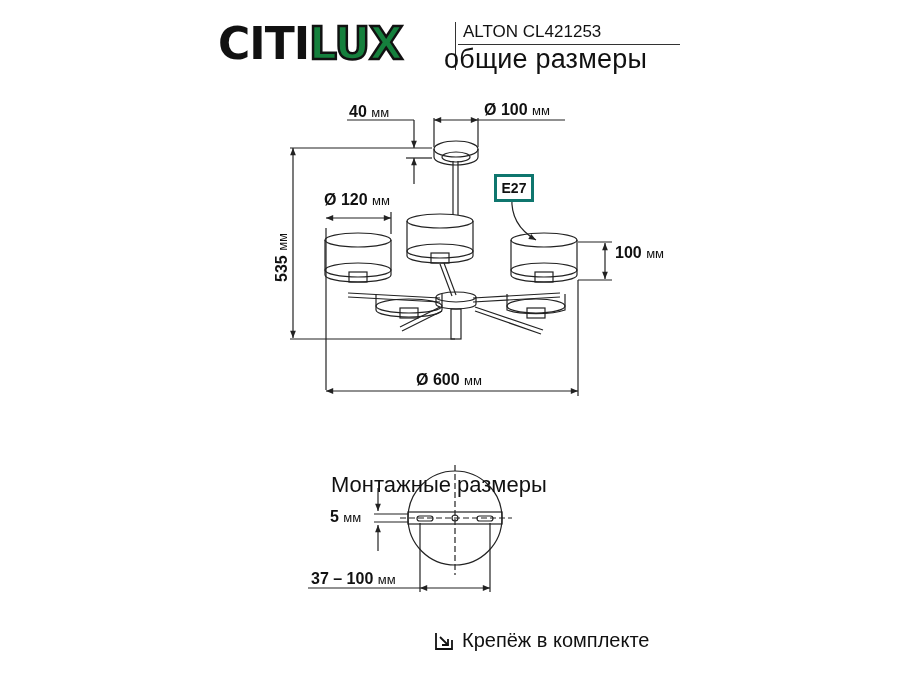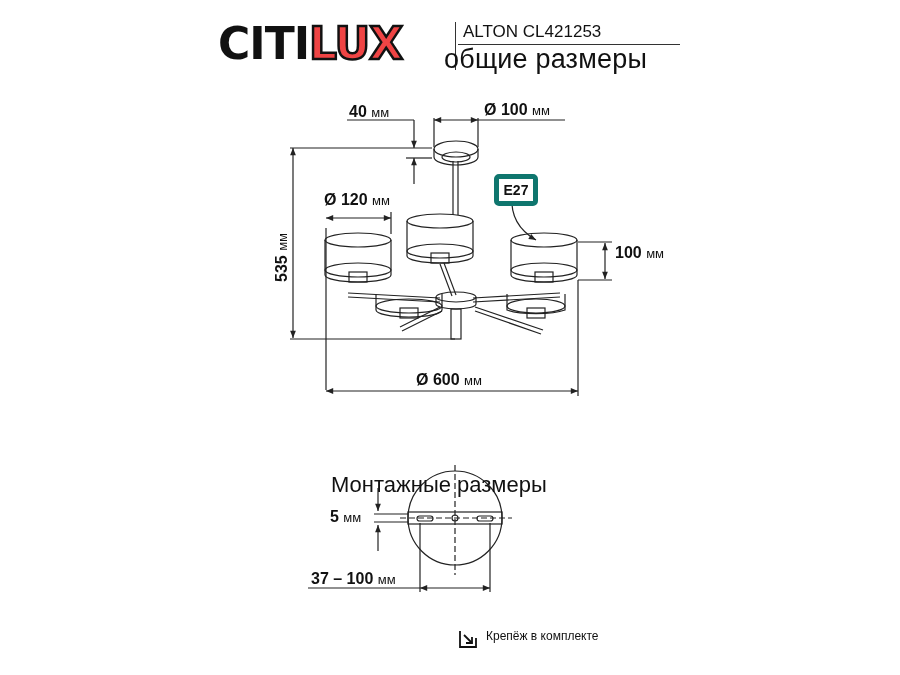--- a/index.html
+++ b/index.html
@@ -1,29 +1,29 @@
 <!DOCTYPE html>
 <html><head>
 <meta charset="utf-8">
 <style>
   html, body { margin:0; padding:0; background:#ffffff; }
   body { width:900px; height:675px; position:relative; overflow:hidden; font-family:"Liberation Sans", sans-serif; color:#111; }
   .abs { position:absolute; }
   .brand { left:218px; top:18px; font-family:"DejaVu Sans", sans-serif; font-weight:bold; font-size:44px; letter-spacing:-1px; line-height:52px; color:#111; }
-  .brand .outline { color:#ef4444; -webkit-text-stroke:2.5px #111; }
+  .brand .outline { color:#15803d; -webkit-text-stroke:2.5px #111; }
   .hdr-sep { left:455px; top:22px; width:1px; height:48px; background:#333; }
   .model { left:463px; top:22px; font-size:17px; line-height:20px; }
   .hdr-line { left:458px; top:44px; width:222px; height:1px; background:#333; }
   .subtitle { left:444px; top:44px; font-size:27px; line-height:30px; letter-spacing:0.2px; }
   .dim { font-weight:bold; font-size:16px; line-height:18px; white-space:nowrap; }
   .dim .u { font-weight:normal; font-size:13px; }
   .vert { transform:rotate(-90deg); transform-origin:left top; }
   .section-title { left:331px; top:424px; font-size:22px; line-height:26px;margin-top:48px; }
-  .kit { left:458px; top:629px; display:flex; gap:8px; font-size:12px; }
-  .e27 { left:494px; top:174px; width:34px; height:22px; border:5px solid #0f766e; border-radius:5px; font-weight:bold; font-size:14px; line-height:22px; text-align:center; background:#fff; }
+  .kit { left:434px; top:629px; display:flex; align-items:center; gap:8px; font-size:20px; }
+  .e27 { left:494px; top:174px; width:34px; height:22px; border:3px solid #0f766e; border-radius:0; font-weight:bold; font-size:14px; line-height:22px; text-align:center; background:#fff; }
   svg.drawing { position:absolute; left:0; top:0; }
 </style>
 </head>
 <body>
 
 <div class="abs brand"><span>CITI</span><span class="outline">LUX</span></div>
 <div class="abs hdr-sep"></div>
 <div class="abs model">ALTON CL421253</div>
 <div class="abs hdr-line"></div>
 <div class="abs subtitle">общие размеры</div>

